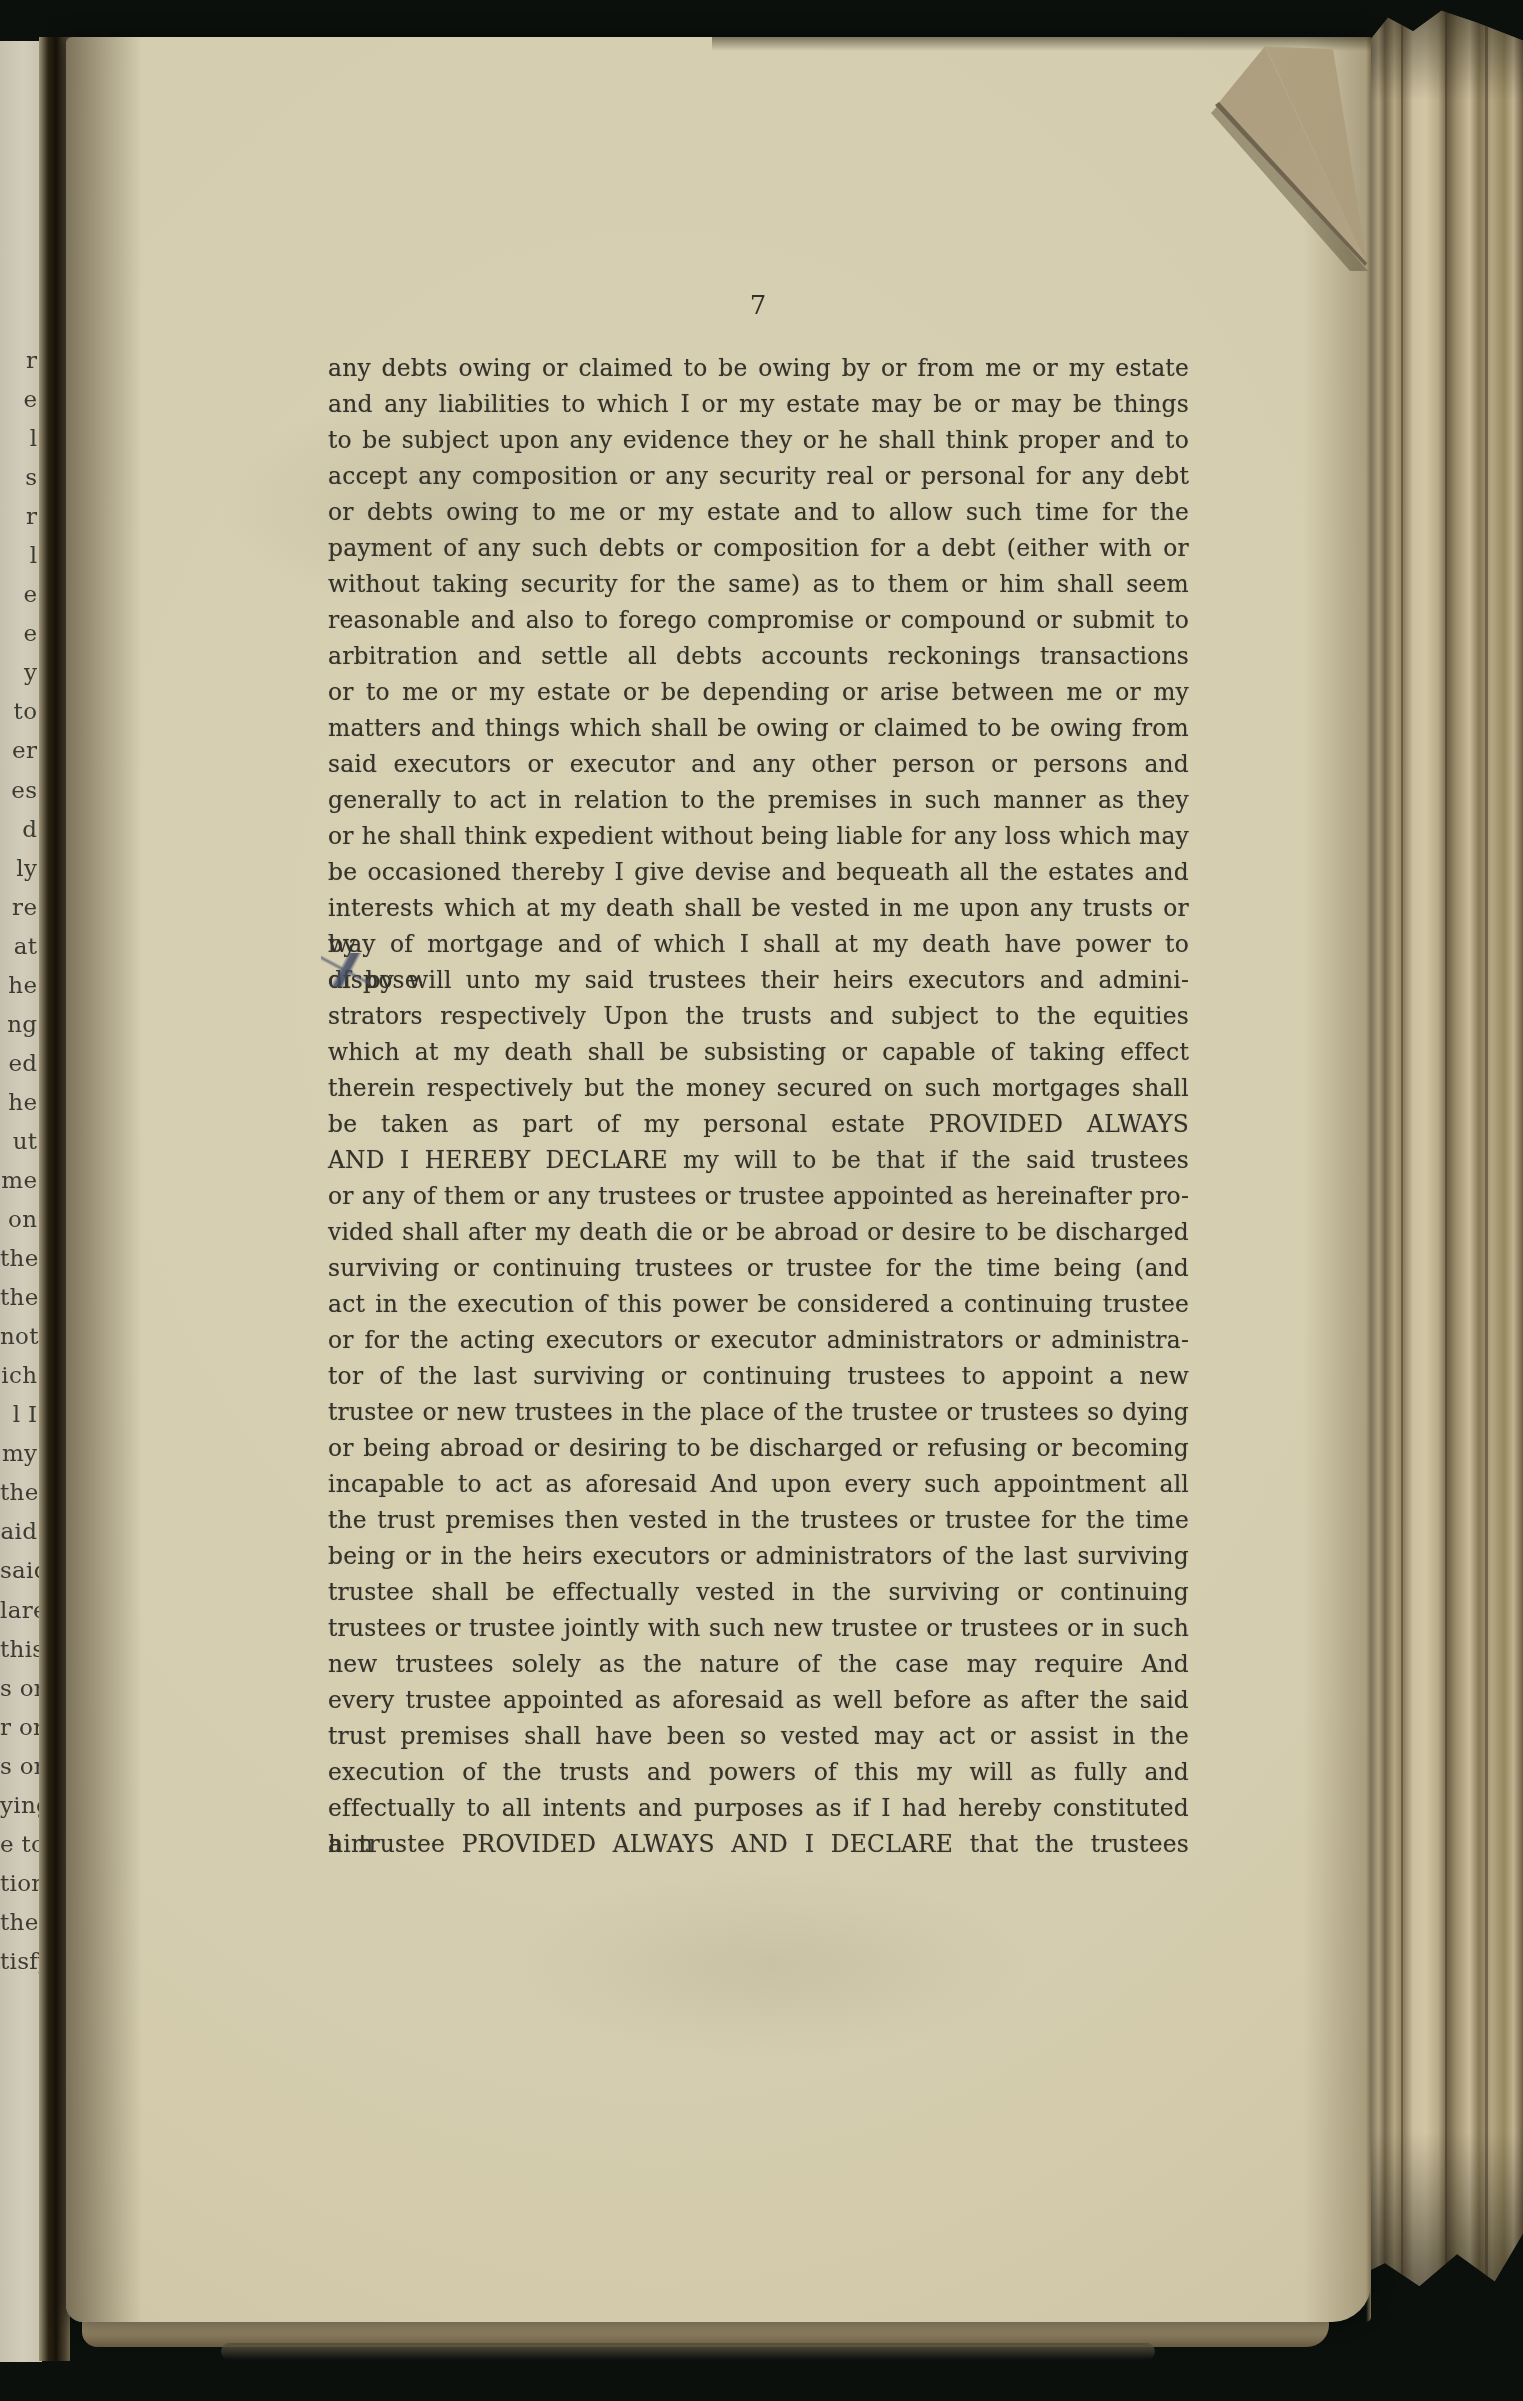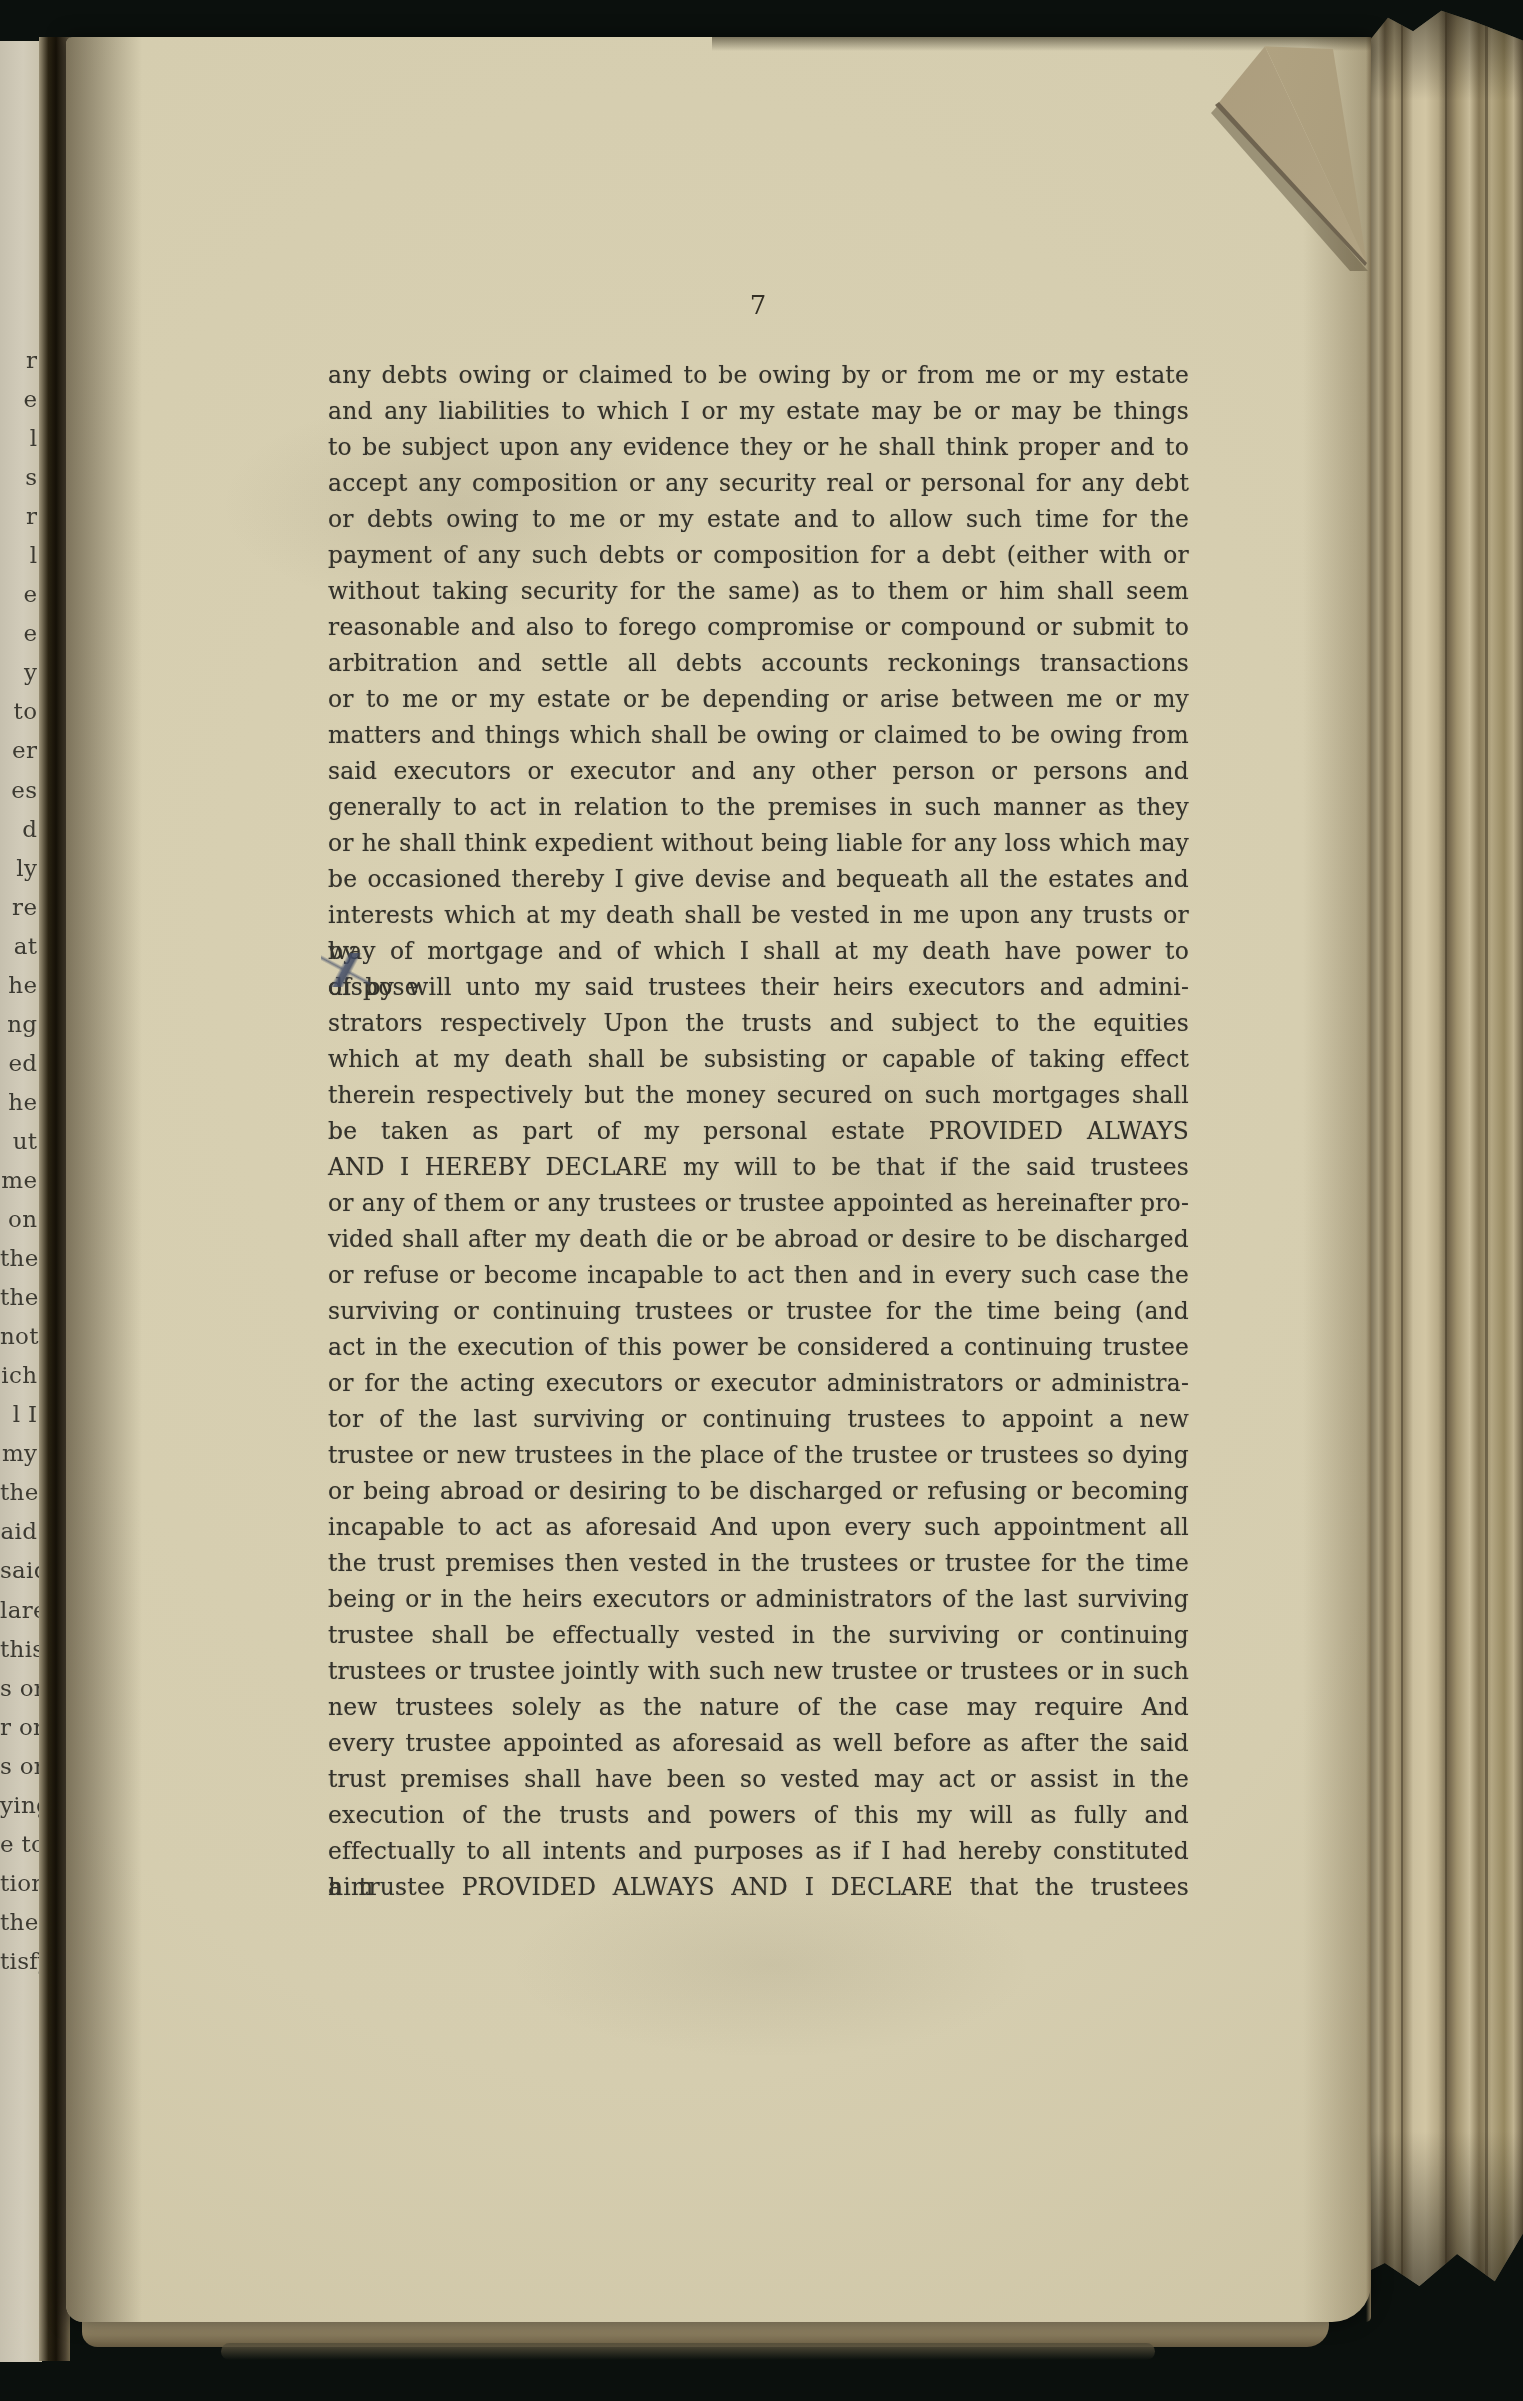--- a/index.html
+++ b/index.html
@@ -106,21 +106,20 @@
   
   #page-number{
     position:absolute;left:262px;top:253px;width:861px;
     text-align:center;font-size:26px;color:#343026;letter-spacing:0.8px;
   }
   #text-block{
     position:absolute;left:262px;top:313px;width:861px;
     font-size:23.4px;line-height:36px;color:#34322b;
     letter-spacing:0.2px;
     text-shadow:0 0 0.8px rgba(52,50,43,.45);
-    margin-top:7px;
   }
   #text-block .text-line{
     text-align:justify;text-align-last:justify;white-space:normal;
     height:36px;overflow:visible;
   }
   
   #ink-mark{
     position:absolute;left:255px;top:916px;width:49px;height:34px;z-index:7;
     background:
       linear-gradient(118deg,rgba(0,0,0,0) 40%,#46506b 46%,#3d4760 55%,rgba(0,0,0,0) 61%),
@@ -228,21 +227,20 @@
         <div class="text-line">interests which at my death shall be vested in me upon any trusts or by</div>
         <div class="text-line">way of mortgage and of which I shall at my death have power to dispose</div>
         <div class="text-line">of by will unto my said trustees their heirs executors and admini-</div>
         <div class="text-line">strators respectively Upon the trusts and subject to the equities</div>
         <div class="text-line">which at my death shall be subsisting or capable of taking effect</div>
         <div class="text-line">therein respectively but the money secured on such mortgages shall</div>
         <div class="text-line">be taken as part of my personal estate PROVIDED ALWAYS</div>
         <div class="text-line">AND I HEREBY DECLARE my will to be that if the said trustees</div>
         <div class="text-line">or any of them or any trustees or trustee appointed as hereinafter pro-</div>
         <div class="text-line">vided shall after my death die or be abroad or desire to be discharged</div>
-        <div class="text-line">or refuse or become incapable to act then and in every such case the</div>
         <div class="text-line">surviving or continuing trustees or trustee for the time being (and</div>
         <div class="text-line">act in the execution of this power be considered a continuing trustee</div>
         <div class="text-line">or for the acting executors or executor administrators or administra-</div>
         <div class="text-line">tor of the last surviving or continuing trustees to appoint a new</div>
         <div class="text-line">trustee or new trustees in the place of the trustee or trustees so dying</div>
         <div class="text-line">or being abroad or desiring to be discharged or refusing or becoming</div>
         <div class="text-line">incapable to act as aforesaid And upon every such appointment all</div>
         <div class="text-line">the trust premises then vested in the trustees or trustee for the time</div>
         <div class="text-line">being or in the heirs executors or administrators of the last surviving</div>
         <div class="text-line">trustee shall be effectually vested in the surviving or continuing</div>

